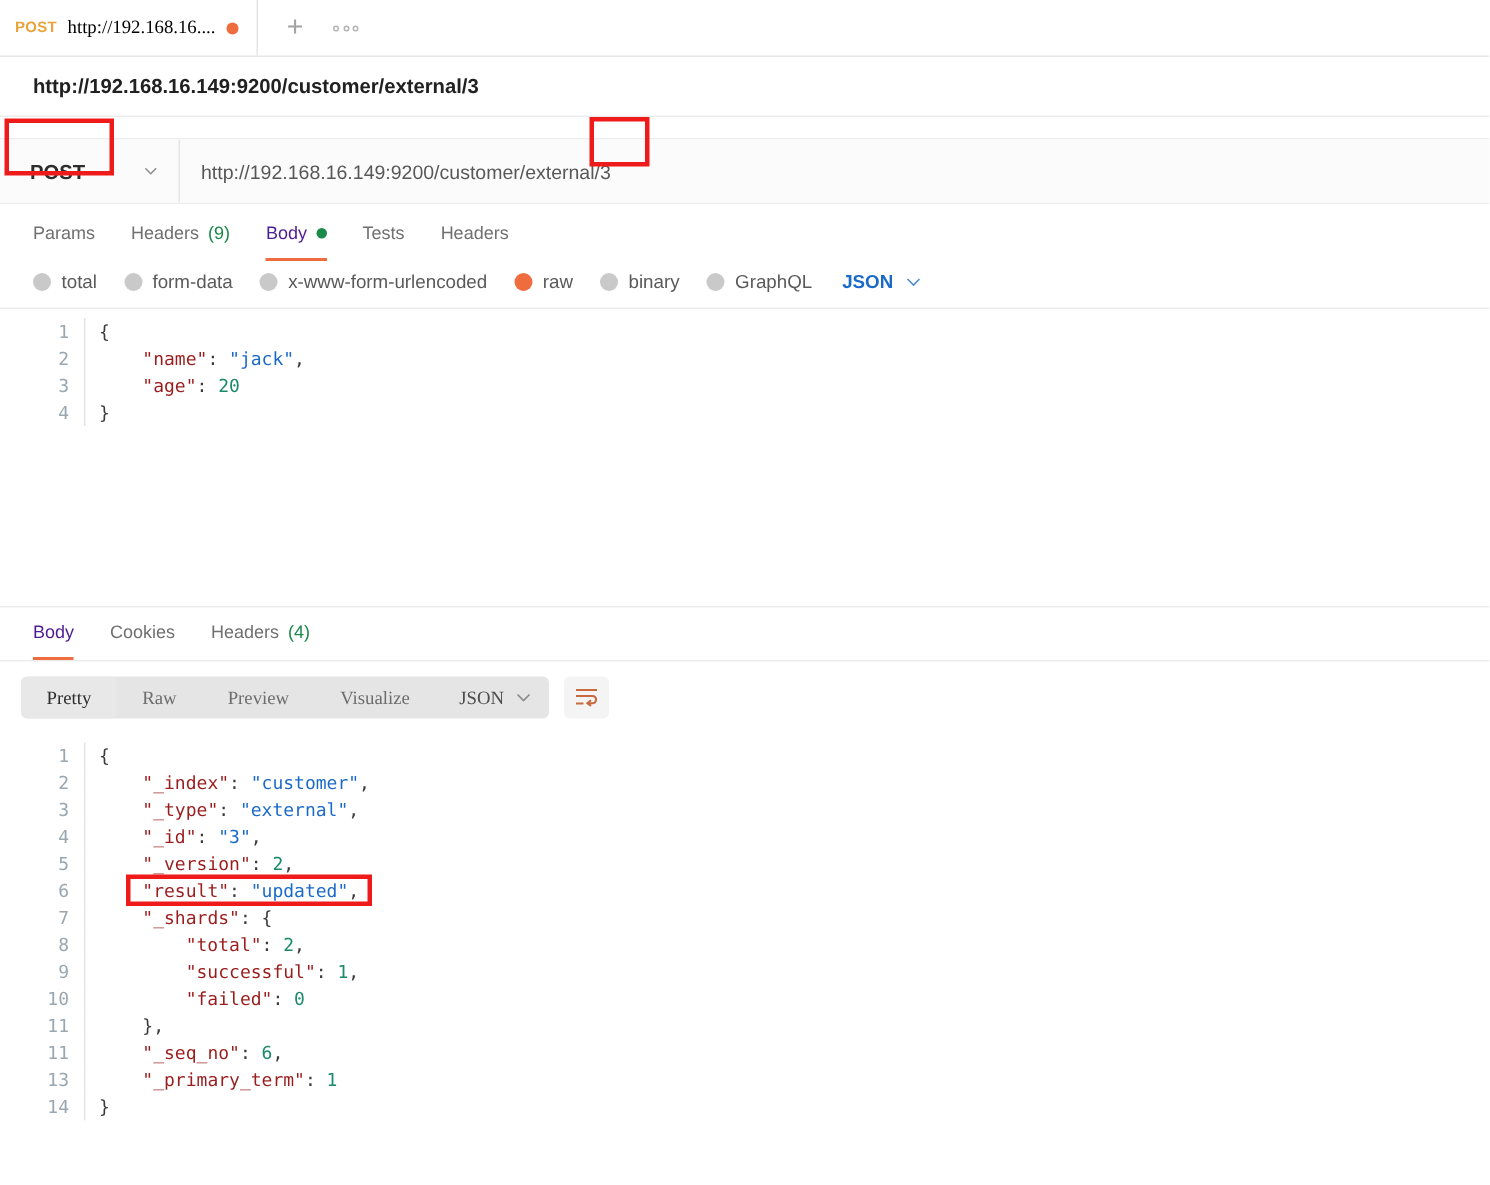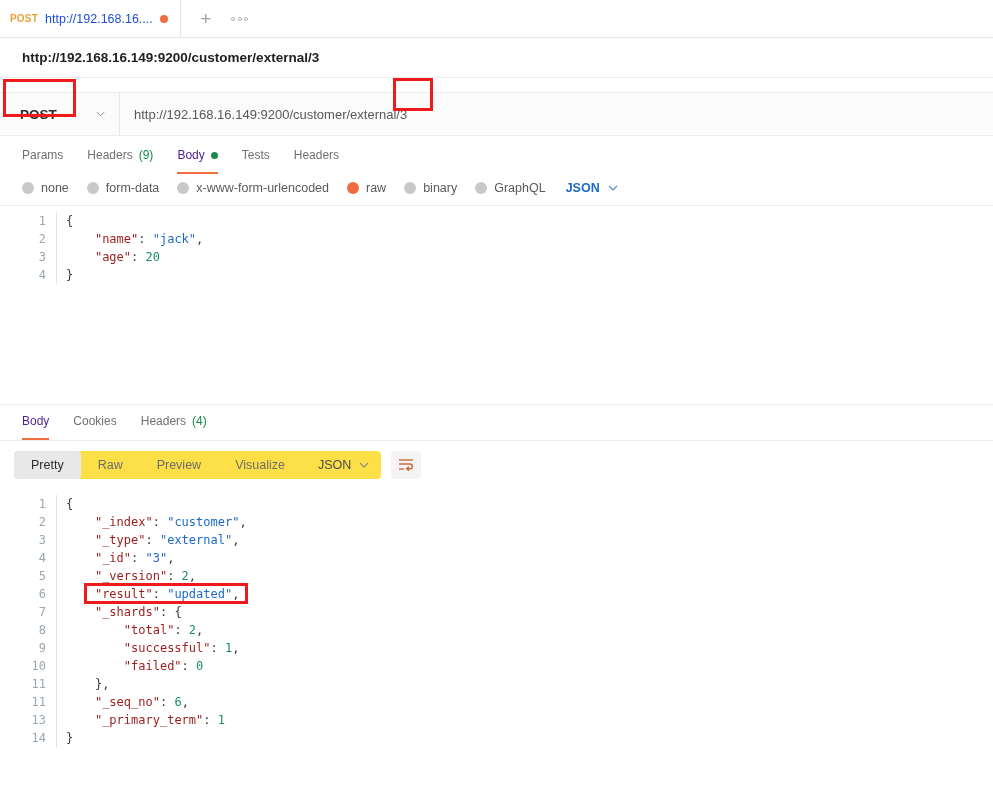--- a/index.html
+++ b/index.html
@@ -30,24 +30,25 @@
     cursor: pointer;
   }
   .tab-method {
     font-size: 10px;
     font-weight: bold;
     color: #e9a33a;
     letter-spacing: .2px;
   }
   .tab-title {
     font-size: 12.5px;
-    color: #1d4ed8;
+    color: #000000;
     white-space: nowrap;
     overflow: hidden;
     max-width: 120px;
+    font-family: Liberation Serif, serif;
   }
   .tab-dot {
     width: 8px; height: 8px;
     border-radius: 50%;
     background: #ef6c3e;
     margin-left: auto;
     flex: none;
   }
   .tabbar-actions {
     display: flex;
@@ -259,25 +260,26 @@
     border-bottom: 1px solid #ececec;
   }
   .resp-toolbar {
     display: flex;
     align-items: center;
     padding: 10px 0 10px 14px;
     gap: 0;
   }
   .seg {
     display: flex;
-    background: #fde047;
+    background: #e5e5e5;
     border-radius: 4px;
     overflow: hidden;
     height: 28px;
     align-items: stretch;
+    font-family: Liberation Serif, serif;
   }
   .seg-item {
     padding: 0 17px;
     display: flex; align-items: center;
     font-size: 12.5px;
     color: #6d6d6d;
     cursor: pointer;
   }
   .seg-item.active {
     background: #e8e8e8;
@@ -365,21 +367,21 @@
     <span>Tests</span>
   </div>
   <div class="rtab">
     <span>Headers</span>
   </div>
 </div>
 
 <div class="bodytype-row">
   <div class="radio-item">
     <span class="radio-dot"></span>
-    <span>none</span>
+    <span>total</span>
   </div>
   <div class="radio-item">
     <span class="radio-dot"></span>
     <span>form-data</span>
   </div>
   <div class="radio-item">
     <span class="radio-dot"></span>
     <span>x-www-form-urlencoded</span>
   </div>
   <div class="radio-item sel">

